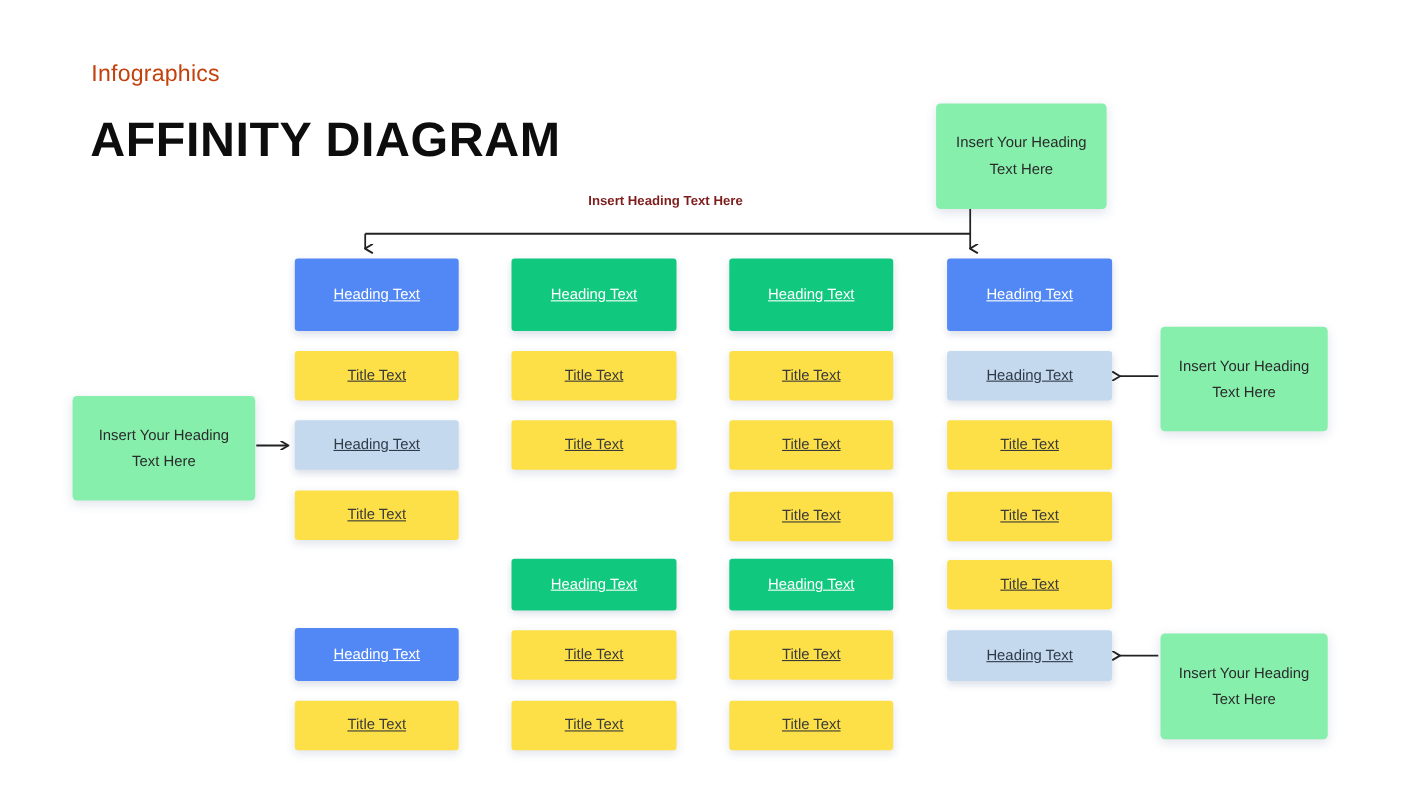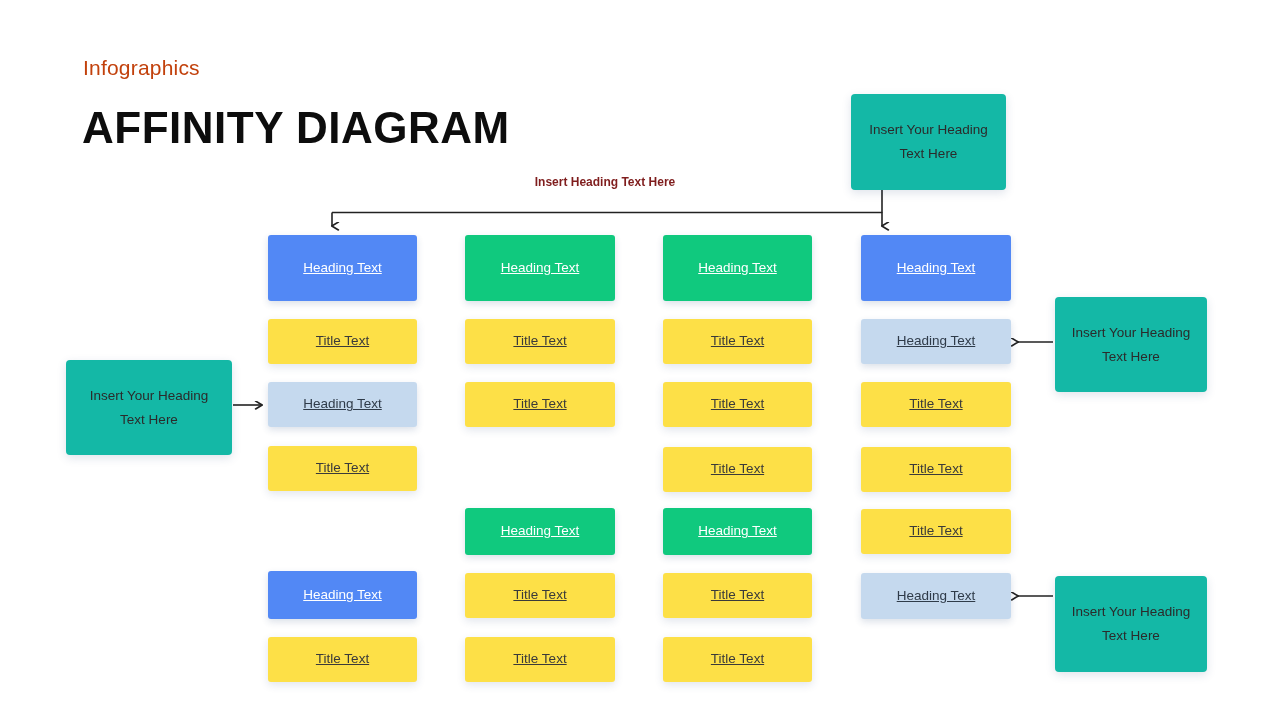--- a/index.html
+++ b/index.html
@@ -73,21 +73,21 @@
   .box-title {
     background: #fde047;
     color: #3a3a3a;
     box-shadow: 0 3px 8px rgba(40,70,120,0.14);
   }
 
   
   .callout {
     position: absolute;
     box-sizing: border-box;
-    background: #14b8a6;
+    background: #86efac;
     border-radius: 4px;
     box-shadow: 0 3px 10px rgba(40,70,120,0.15);
     display: flex;
     align-items: center;
     justify-content: center;
     text-align: center;
     font-size: 13.5px;
     line-height: 1.75;
     color: #2b2b2b;
     padding: 0 14px;

